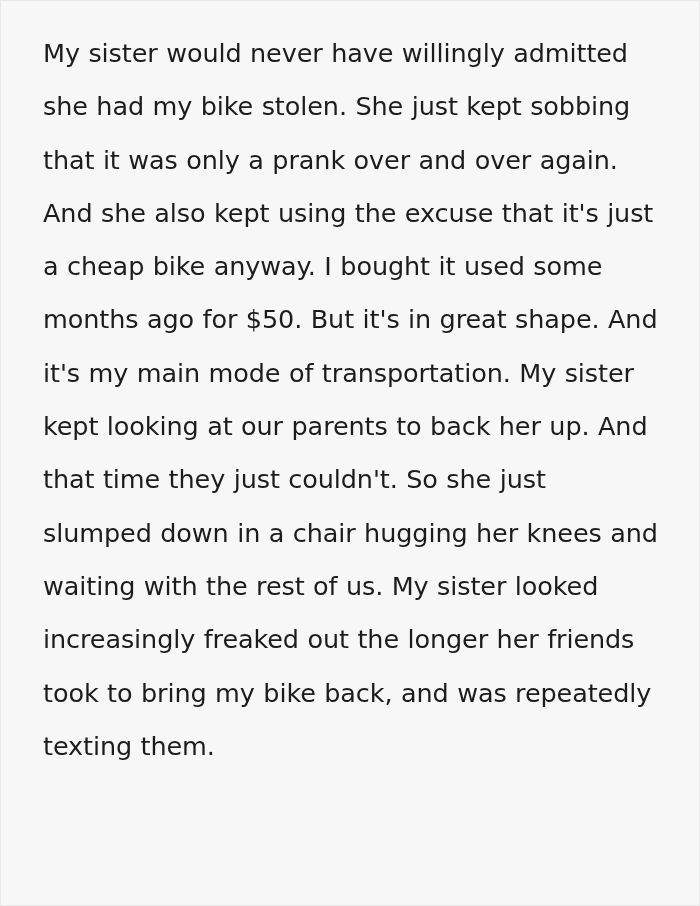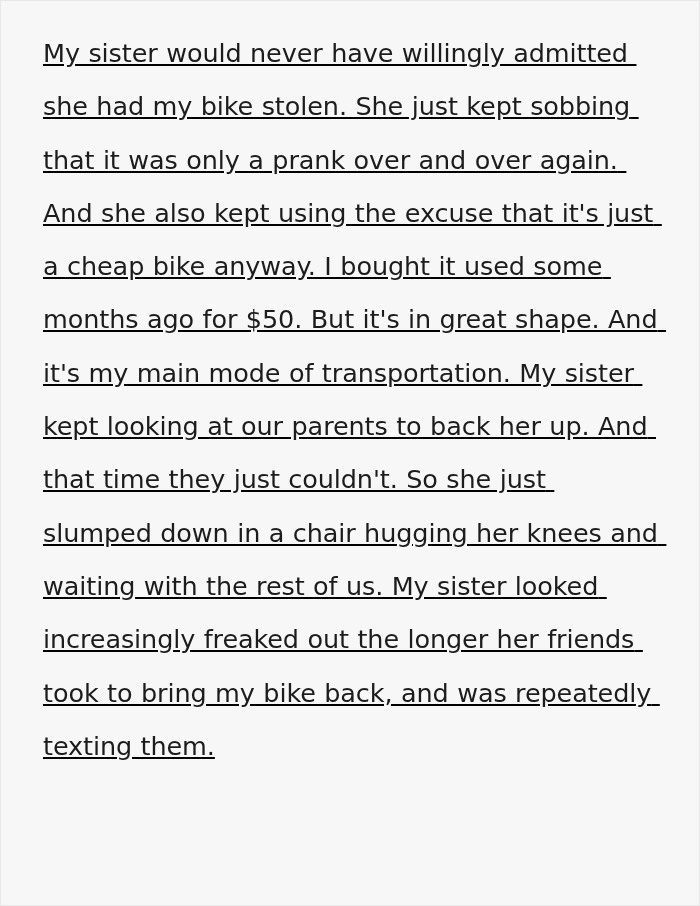--- a/index.html
+++ b/index.html
@@ -15,21 +15,20 @@
   .page {
     width: 700px;
     height: 906px;
     box-sizing: border-box;
     background: #f7f7f7;
     border: 1px solid #e8e8e8;
     display: flex;
     align-items: flex-start;
     justify-content: center;
     overflow: hidden;
-    text-decoration: underline;
   }
   .text-card {
     box-sizing: border-box;
     width: 100%;
     padding: 26px 40px 20px 42px;
   }
   .body-text {
     font-family: "DejaVu Sans", sans-serif;
     font-size: 25.5px;
     line-height: 53.3px;

